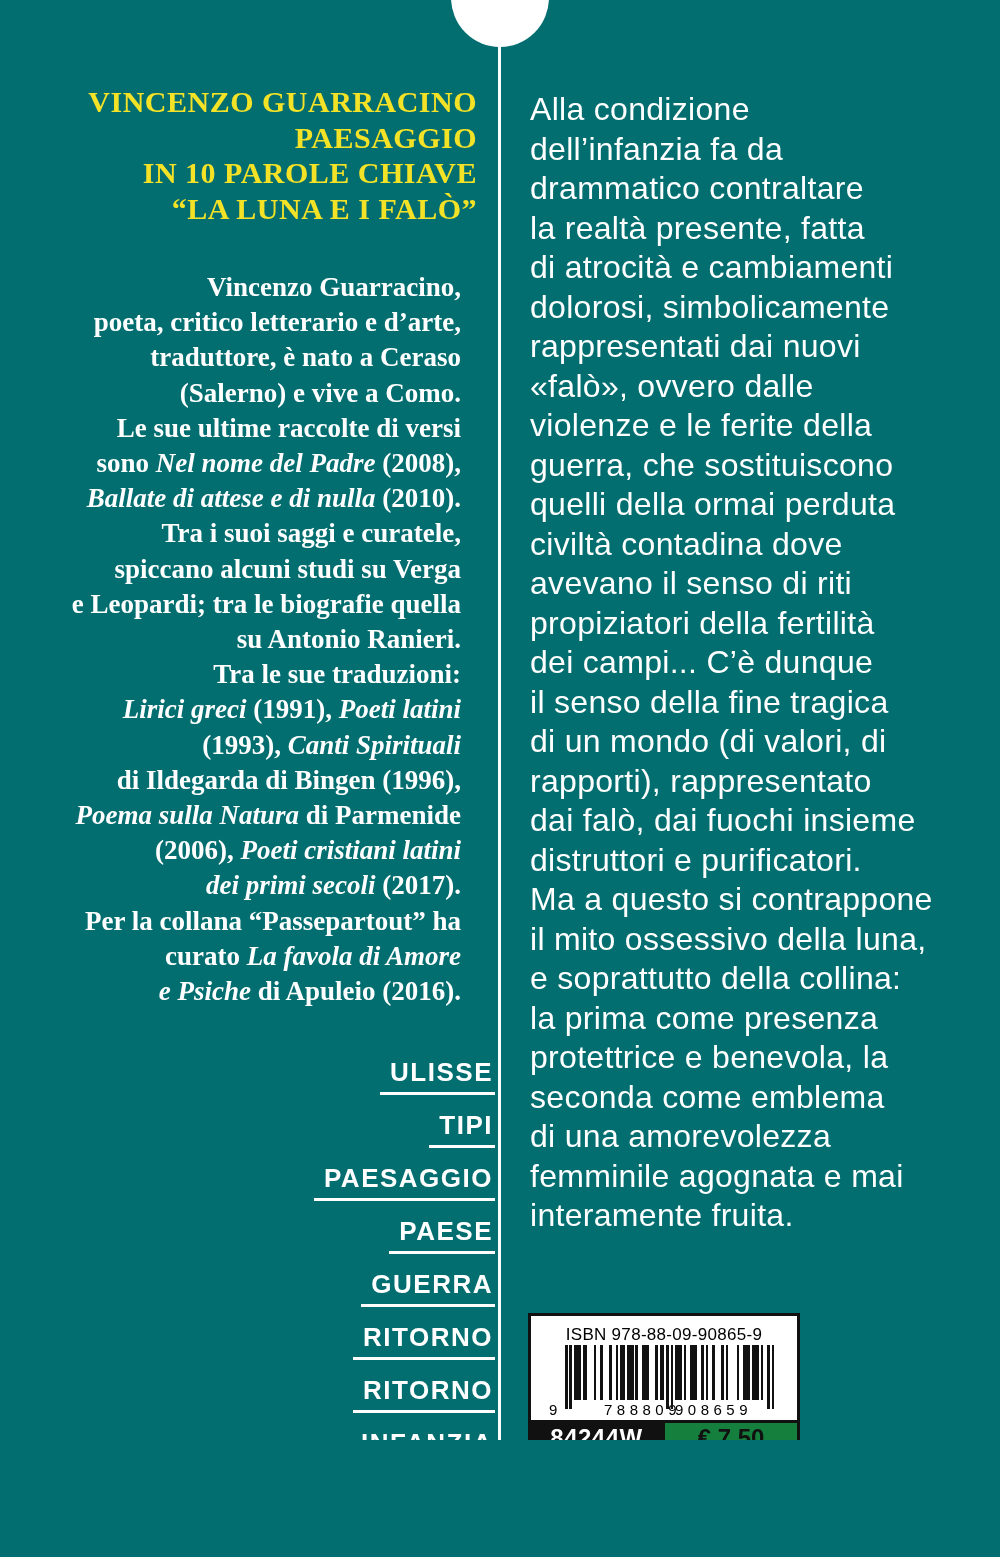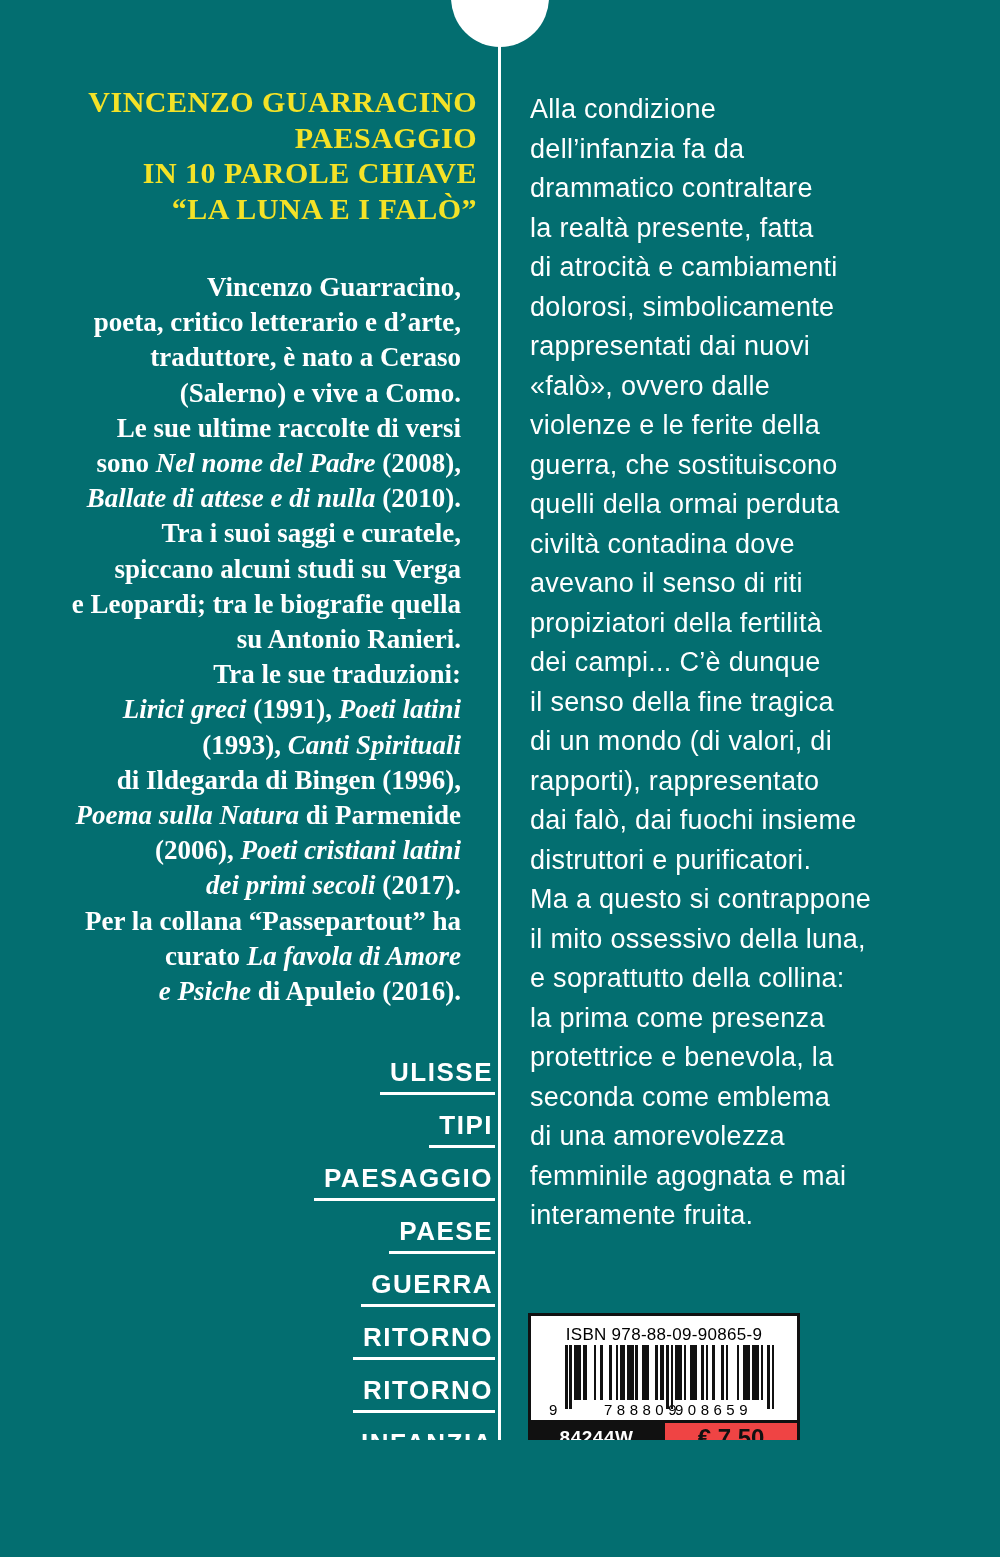--- a/index.html
+++ b/index.html
@@ -10,40 +10,40 @@
 
   .heading{position:absolute;left:40px;top:84px;width:437px;text-align:right;color:#F4E227;
            font-family:"Liberation Serif","DejaVu Serif",serif;font-weight:700;
            font-size:30px;line-height:35.5px;letter-spacing:.5px;white-space:nowrap;}
   .bio{position:absolute;left:4px;top:270px;width:457px;text-align:right;color:#ffffff;
        font-family:"Liberation Serif","DejaVu Serif",serif;font-weight:700;
        font-size:27px;line-height:35.2px;white-space:nowrap;}
   .bio em{font-style:italic;}
 
   .desc{position:absolute;left:530px;top:90px;width:460px;color:#ffffff;
-        font-size:27px;line-height:39.5px;letter-spacing:.3px;white-space:nowrap;}
+        font-size:32px;line-height:39.5px;letter-spacing:.3px;white-space:nowrap;}
 
   .keywords{position:absolute;right:505px;top:1058px;display:flex;flex-direction:column;align-items:flex-end;}
   .kw{color:#ffffff;font-weight:700;font-size:26px;line-height:28px;letter-spacing:1.5px;
       padding:0 2px 6px 10px;border-bottom:3px solid #ffffff;margin-bottom:16px;white-space:nowrap;}
 
   .barcode-label{position:absolute;left:528px;top:1313px;width:272px;height:142px;background:#ffffff;
                  border:3px solid #111111;box-sizing:border-box;}
   .label-top{position:relative;height:104px;background:#ffffff;}
   .isbn{padding-top:9px;text-align:center;color:#000000;font-size:17px;letter-spacing:.3px;}
   .bars{position:absolute;left:34px;top:29px;width:209px;height:64px;}
   .bar{position:absolute;top:0;background:#111111;}
   .bdigit{position:absolute;top:57px;color:#000000;font-size:15px;line-height:15px;}
   .bd0{left:-16px;}
   .bd1{left:4px;letter-spacing:4.5px;margin-left:35px;}
   .bd2{left:110px;letter-spacing:4.5px;}
   .label-bottom{display:flex;height:29px;border-top:3px solid #111111;}
-  .code-cell{width:131px;background:#111111;color:#ffffff;font-weight:700;font-size:19px;
+  .code-cell{width:131px;background:#111111;color:#ffffff;font-weight:700;font-size:24px;
              display:flex;align-items:center;justify-content:center;letter-spacing:.5px;}
-  .price-cell{flex:1;background:#ef4444;color:#111111;font-weight:700;font-size:24px;
+  .price-cell{flex:1;background:#15803d;color:#111111;font-weight:700;font-size:24px;
               display:flex;align-items:center;justify-content:center;border-left:3px solid #111111;}
 </style>
 </head>
 <body>
 
 <div class="page">
 
   <div class="circle"></div>
   <div class="divider"></div>
 

